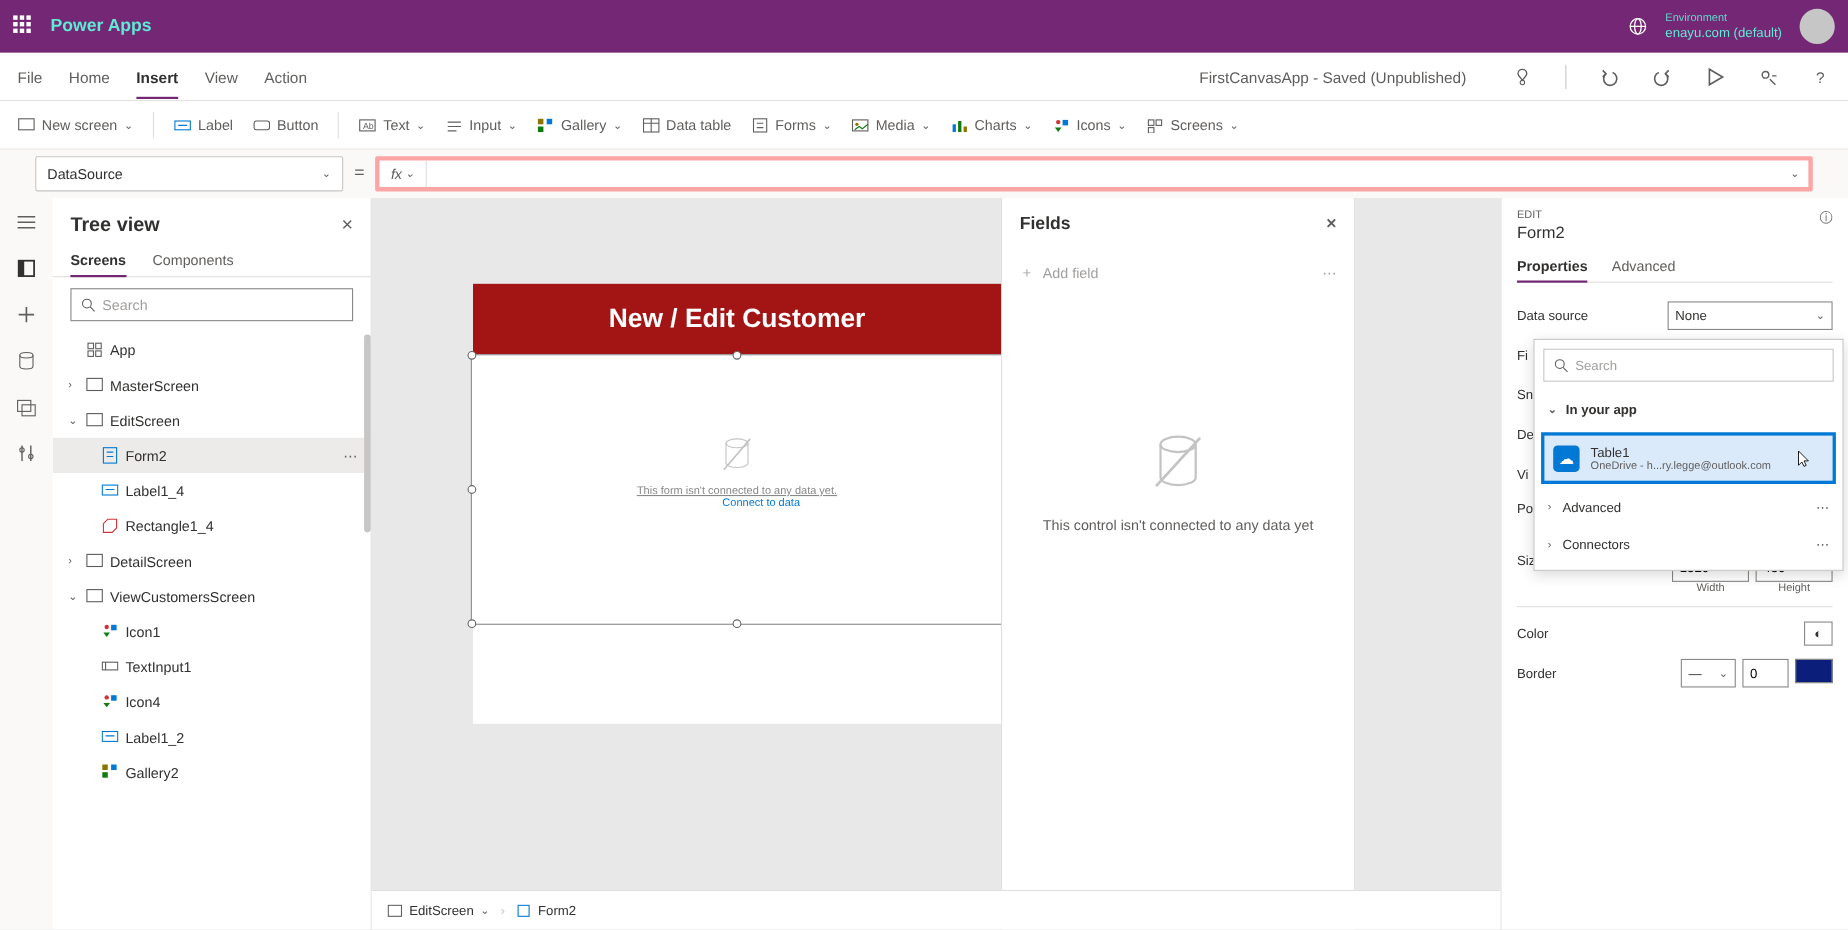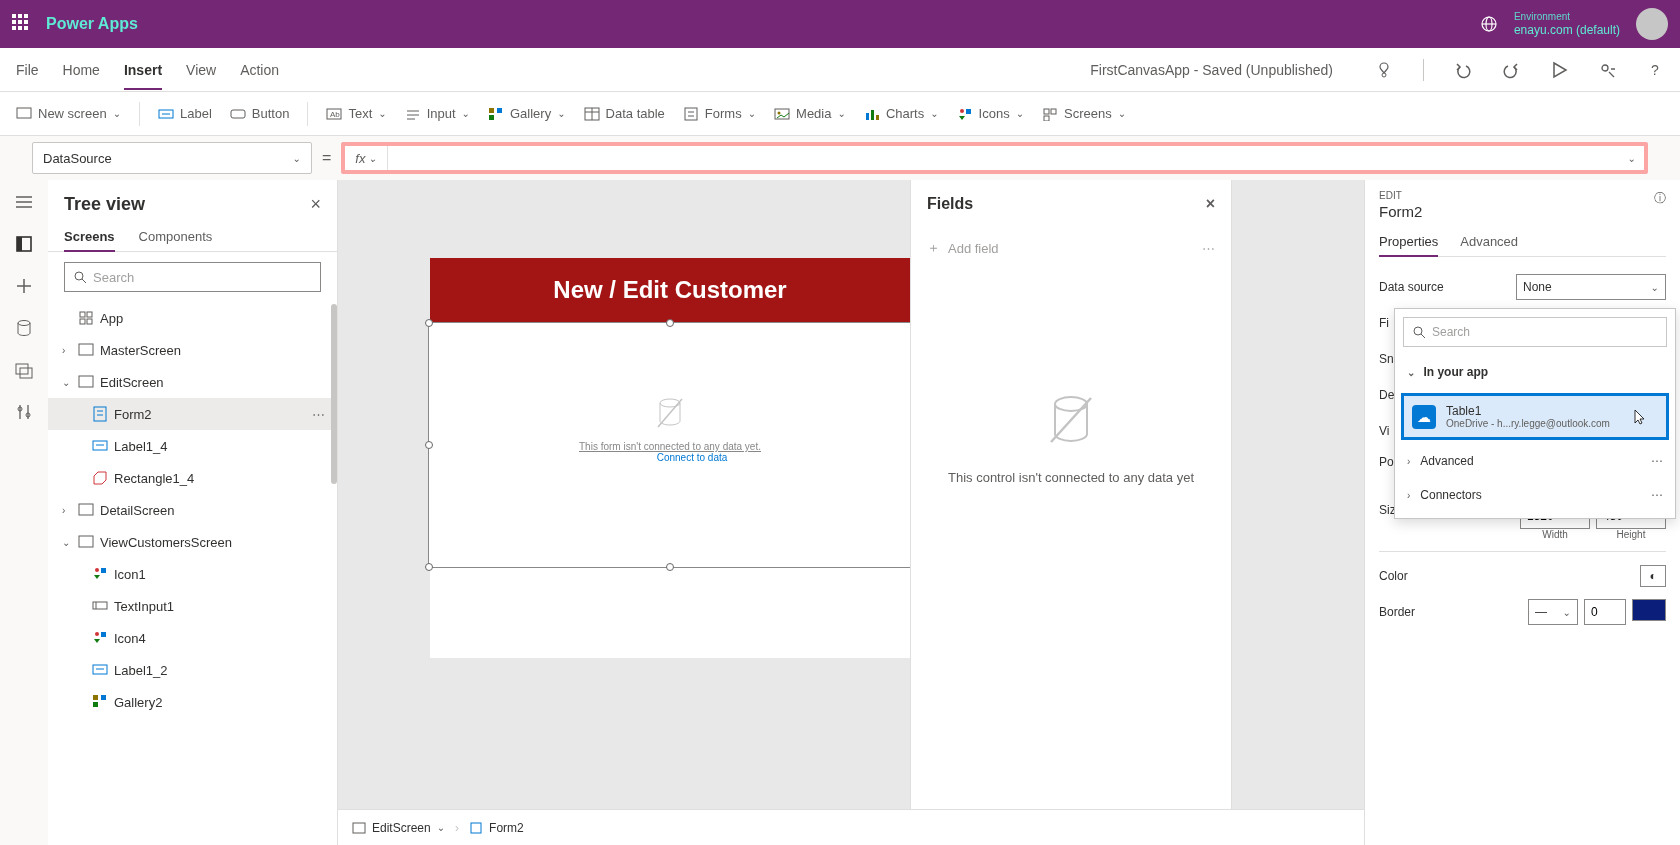--- a/index.html
+++ b/index.html
@@ -77,21 +77,21 @@
 .fe-icon { width: 64px; height: 64px; margin: 0 auto 18px; opacity: .5; }
 .fe-msg { font-size: 13px; color: #605e5c; }
 
 
 .props-panel { position: absolute; right: 0; top: 0; width: 316px; bottom: 0; background: white; border-left: 1px solid #e1dfdd; padding: 10px 14px; font-size: 12px; }
 .props-panel .pp-edit { font-size: 10px; color: #605e5c; text-transform: uppercase; }
 .props-panel .pp-name { font-size: 15px; margin: 2px 0 8px; }
 .props-panel .pp-help { float: right; color: #605e5c; }
 .pp-tabs { display: flex; gap: 22px; border-bottom: 1px solid #e1dfdd; margin-bottom: 12px; }
 .pp-tab { padding: 6px 0; cursor: pointer; color: #605e5c; font-size: 13px; }
-.pp-tab.active { color: #323130; font-weight: 400; border-bottom: 2px solid #742774; margin-bottom: -1px; }
+.pp-tab.active { color: #323130; font-weight: 700; border-bottom: 2px solid #742774; margin-bottom: -1px; }
 .pp-row { display: flex; align-items: center; height: 36px; font-size: 12px; color: #323130; }
 .pp-row .label { flex: 1; }
 .pp-select { width: 150px; height: 26px; border: 1px solid #8a8886; display: flex; align-items: center; justify-content: space-between; padding: 0 6px; font-size: 12px; }
 .pp-input { width: 70px; height: 26px; border: 1px solid #8a8886; text-align: left; padding: 0 6px; font-size: 12px; }
 .pp-pair { display: flex; gap: 6px; }
 .pp-sublabel { font-size: 10px; color: #605e5c; text-align: center; }
 .color-swatch { width: 34px; height: 22px; background: #0b1f7a; border: 1px solid #8a8886; }
 
 
 .ds-dropdown { position: absolute; right: 4px; top: 128px; width: 282px; background: white; border: 1px solid #c8c6c4; box-shadow: 0 4px 12px rgba(0,0,0,.15); z-index: 20; padding-bottom: 6px; }

